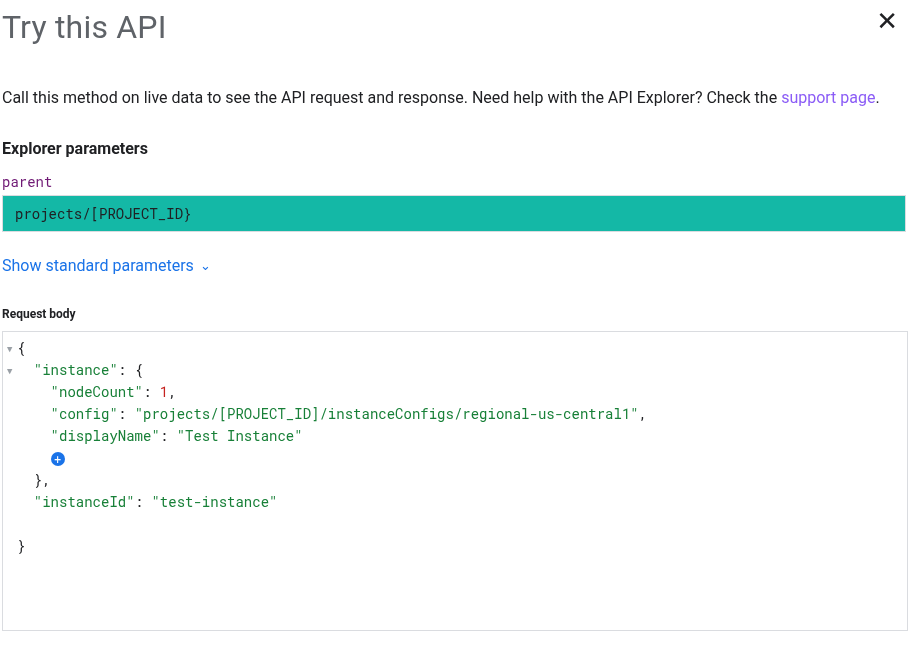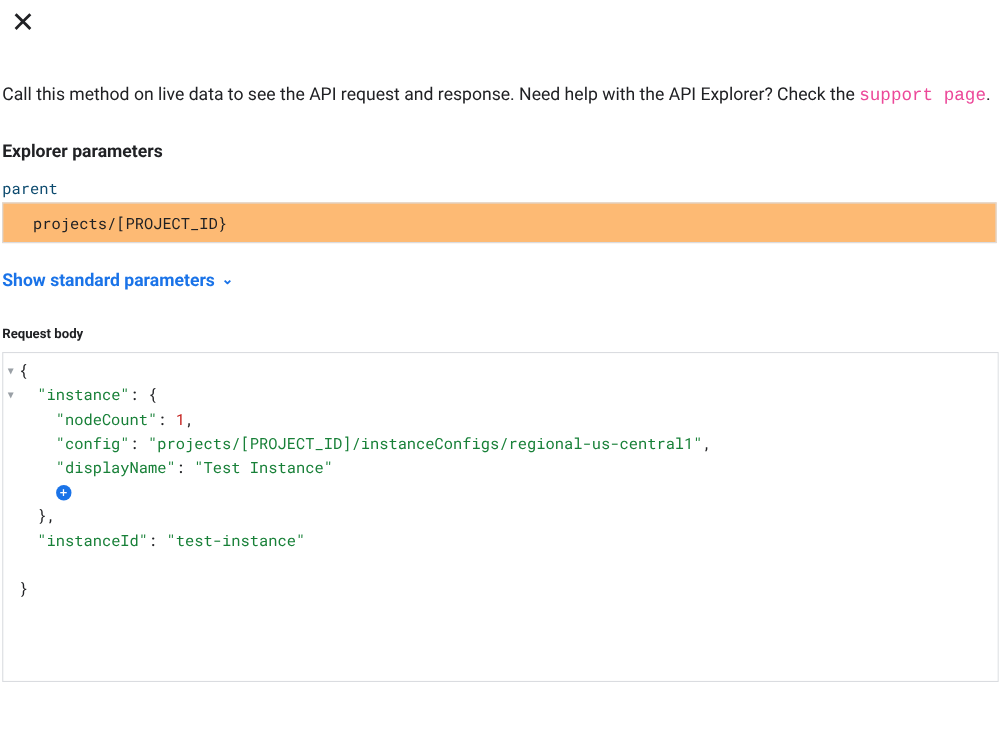--- a/index.html
+++ b/index.html
@@ -36,57 +36,55 @@
       line-height: 1;
       font-weight: 400;
     }
     .description {
       font-size: 16px;
       color: #202124;
       margin: 40px 2px 0 2px;
       line-height: 1.55;
     }
     .link {
-      color: #ec4899;
+      color: #8b5cf6;
       text-decoration: none;
       cursor: pointer;
-      font-family: Liberation Mono, monospace;
     }
     .section-heading {
       font-size: 16px;
       font-weight: 700;
       color: #202124;
       margin: 28px 2px 0 2px;
     }
     .param-label {
       font-family: "Roboto Mono", Menlo, Consolas, monospace;
       font-size: 14px;
-      color: #0c4a6e;
+      color: #701a75;
       margin: 14px 2px 4px 2px;
     }
     .param-input {
       width: calc(100% - 4px);
       margin: 0 2px;
       border: 1px solid #dadce0;
-      padding: 8px 27px;
+      padding: 8px 12px;
       font-family: "Roboto Mono", Menlo, Consolas, monospace;
       font-size: 14px;
       color: #202124;
       outline: none;
-      background: #fdba74;
+      background: #14b8a6;
     }
     .expand-link {
       display: inline-flex;
       align-items: center;
       gap: 6px;
       color: #1a73e8;
       font-size: 16px;
       margin: 24px 2px 0 2px;
       cursor: pointer;
-      font-weight: bold;
     }
     .chevron {
       font-size: 13px;
       color: #1a73e8;
     }
     .body-heading {
       font-size: 12px;
       font-weight: 700;
       color: #202124;
       margin: 32px 2px 0 2px;
@@ -130,20 +128,21 @@
       cursor: pointer;
       vertical-align: middle;
     }
   </style>
 </head>
 <body>
 
 
 
 <div class="header">
+  <h1 class="title">Try this API</h1>
   <span class="close-btn">✕</span>
 </div>
 
 <p class="description">
   <span>Call this method on live data to see the API request and response. Need help with the API Explorer? Check the </span><a class="link">support page</a><span>.</span>
 </p>
 
 <h2 class="section-heading">Explorer parameters</h2>
 
 <div class="param-label">parent</div>

